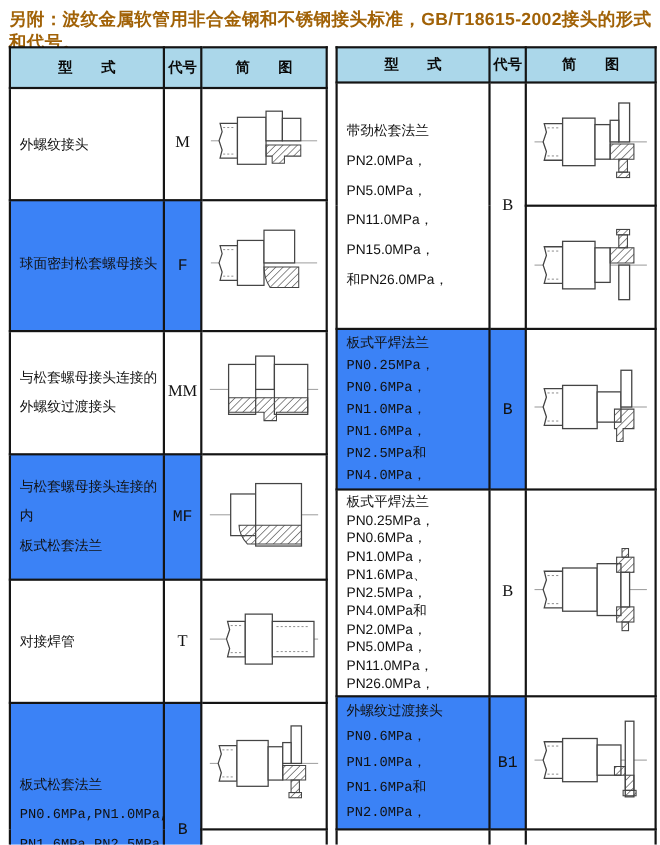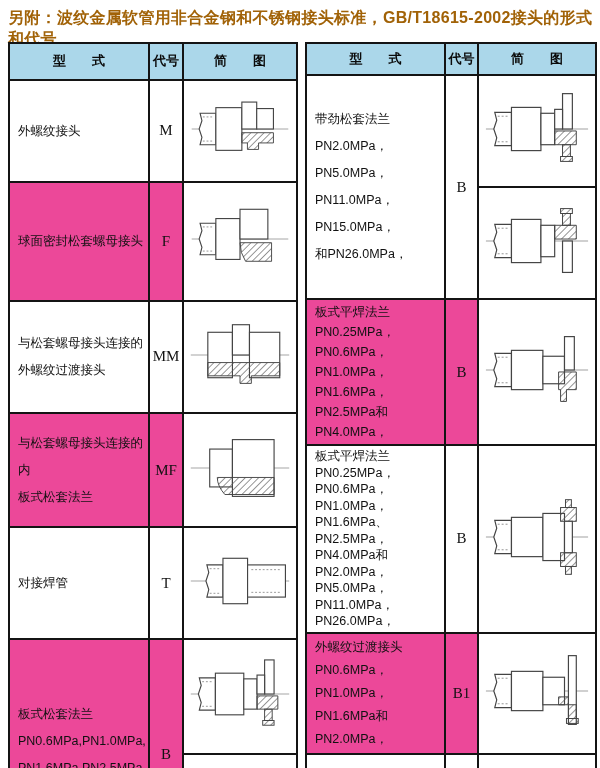--- a/index.html
+++ b/index.html
@@ -17,21 +17,21 @@
   th {
     background:#abd7ea; font-size:13px; font-weight:700; color:#0a0a0a;
     height:32px; text-align:center;
   }
   td.type { text-align:left; padding:2px 4px 2px 8px; font-size:12.5px; background:#fff; }
   td.code {
     text-align:center; font-family:"Liberation Serif", serif;
     font-size:15px; background:#fff; color:#111;
   }
   td.diag { background:#fff; text-align:center; vertical-align:middle; }
-  tr.hl td.type, tr.hl td.code { background:#ec4899; }
+  tr.hl td.type, tr.hl td.code { background:#3b82f6;font-family:Liberation Mono, monospace; }
   .type-text { display:block; white-space:pre-line; }
   .lh-s  { line-height:1.32; }
   .lh-m  { line-height:1.6; }
   .lh-l  { line-height:1.85; }
   .lh-xl { line-height:2.15; }
   
   svg .p { fill:#ffffff; stroke:#444; stroke-width:1.2; }
   svg .h { fill:url(#hatch); stroke:#444; stroke-width:1; }
   svg .c { stroke:#888; stroke-width:0.8; }
   svg .d { stroke:#777; stroke-width:0.8; stroke-dasharray:2 2; }

